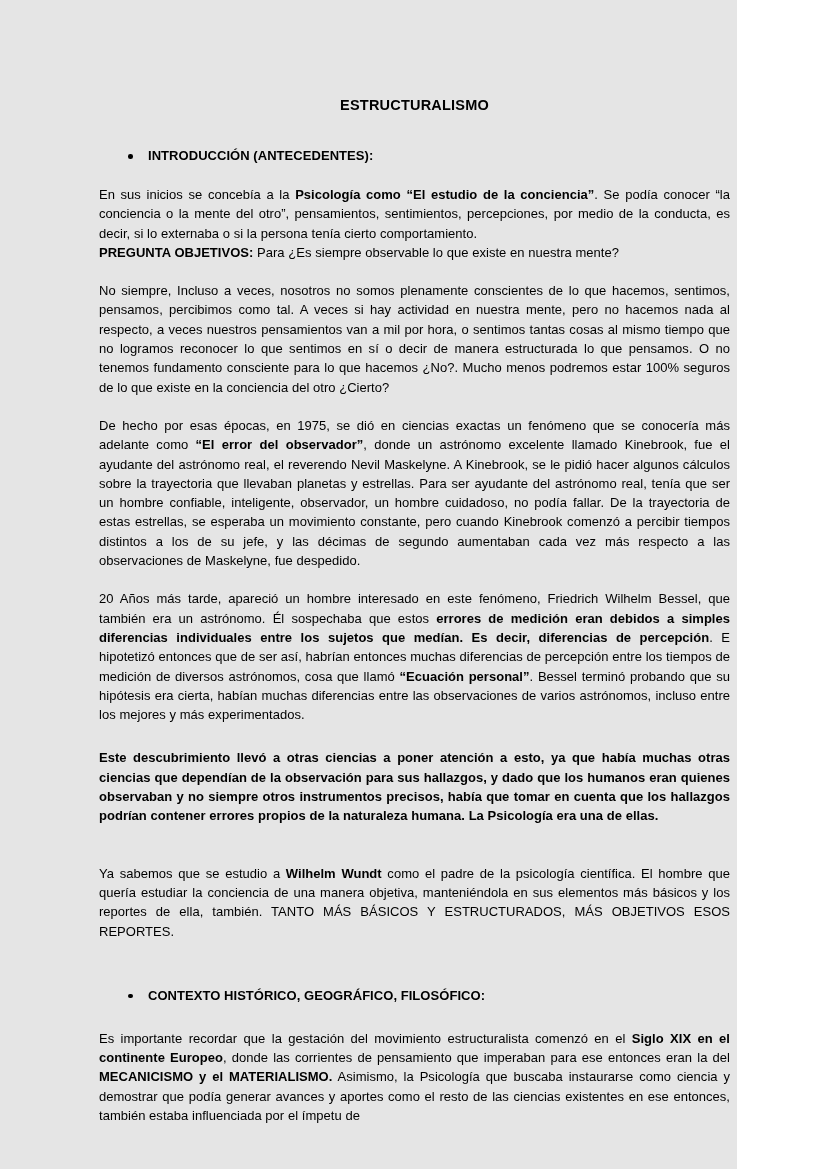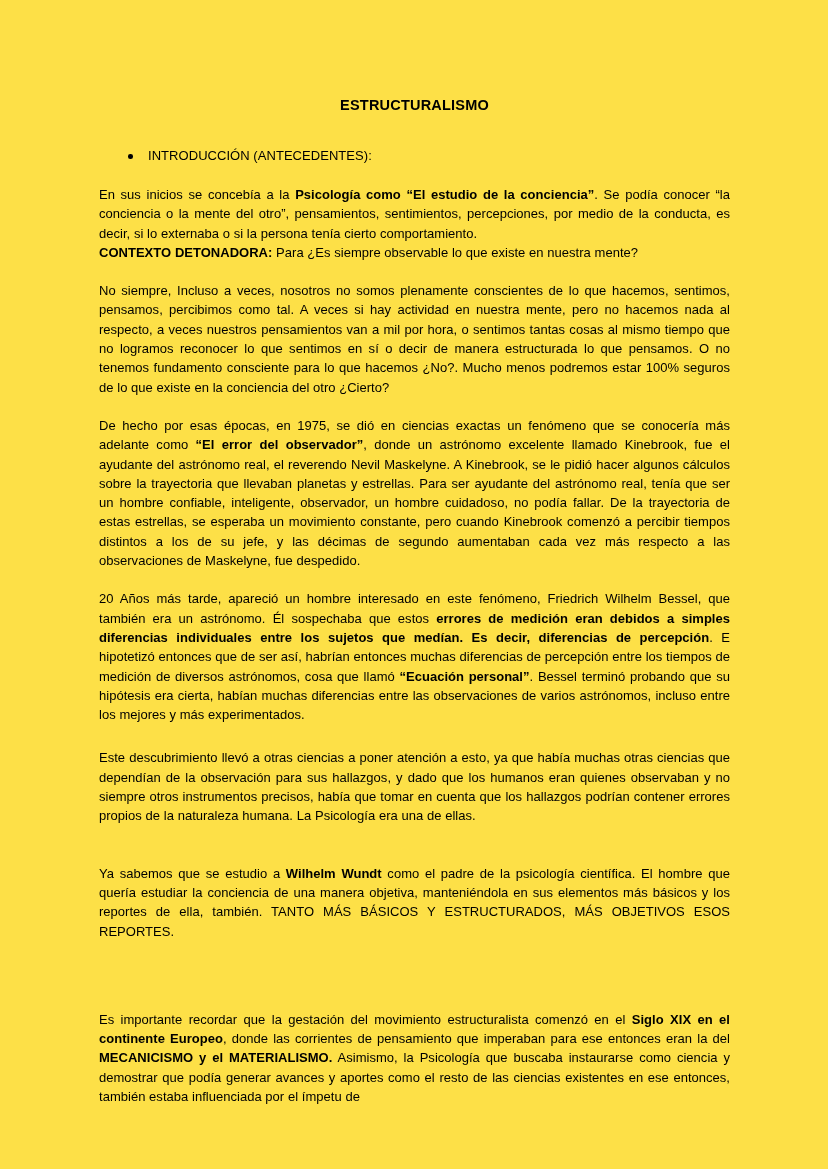--- a/index.html
+++ b/index.html
@@ -7,23 +7,23 @@
     margin: 0;
     padding: 0;
     background: #ffffff;
   }
   body {
     font-family: "Liberation Sans", sans-serif;
     color: #000000;
   }
   .page {
     position: relative;
-    width: 828px;
+    width: 737px;
     height: 1169px;
-    background: #fde047;
+    background: #e5e5e5;
     overflow: hidden;
     box-sizing: border-box;
   }
   .content {
     position: absolute;
     left: 99px;
     top: 96px;
     width: 631px;
   }
   .doc-title {
@@ -31,21 +31,21 @@
     font-size: 14.5px;
     font-weight: bold;
     letter-spacing: 0.2px;
     margin: 0 0 0 0;
     line-height: 19px;
   }
   .bullet-heading {
     position: relative;
     padding-left: 49px;
     font-size: 13px;
-    font-weight: normal;
+    font-weight: bold;
     line-height: 19px;
     letter-spacing: 0.05px;
     margin: 0;
   }
   .bullet-heading .bullet-dot {
     position: absolute;
     left: 29px;
     top: 8px;
     width: 4.5px;
     height: 4.5px;
@@ -55,21 +55,21 @@
   }
   p.para {
     font-size: 13px;
     line-height: 19.3px;
     text-align: justify;
     margin: 0;
     letter-spacing: 0.02px;
     word-spacing: 0.1px;
   }
   p.para.bold {
-    font-weight: normal;
+    font-weight: bold;
   }
   b, .b { font-weight: bold; }
   .sp-19 { height: 19px; }
   .sp-20 { height: 20px; }
   .sp-24 { height: 24px; }
   .sp-26 { height: 26px; }
   .sp-31 { height: 31px; }
 </style>
 </head>
 <body>
@@ -82,21 +82,21 @@
     <div class="sp-31"></div>
 
     <div class="bullet-heading">
       <span class="bullet-dot"></span>
       <span>INTRODUCCIÓN (ANTECEDENTES):</span>
     </div>
 
     <div class="sp-20"></div>
 
     <p class="para"><span>En sus inicios se concebía a la </span><b>Psicología como “El estudio de la conciencia”</b><span>. Se podía conocer “la conciencia o la mente del otro”, pensamientos, sentimientos, percepciones, por medio de la conducta, es decir, si lo externaba o si la persona tenía cierto comportamiento.</span></p>
-    <p class="para"><b>CONTEXTO DETONADORA:</b><span> Para ¿Es siempre observable lo que existe en nuestra mente?</span></p>
+    <p class="para"><b>PREGUNTA OBJETIVOS:</b><span> Para ¿Es siempre observable lo que existe en nuestra mente?</span></p>
 
     <div class="sp-19"></div>
 
     <p class="para"><span>No siempre, Incluso a veces, nosotros no somos plenamente conscientes de lo que hacemos, sentimos, pensamos, percibimos como tal. A veces si hay actividad en nuestra mente, pero no hacemos nada al respecto, a veces nuestros pensamientos van a mil por hora, o sentimos tantas cosas al mismo tiempo que no logramos reconocer lo que sentimos en sí o decir de manera estructurada lo que pensamos. O no tenemos fundamento consciente para lo que hacemos ¿No?. Mucho menos podremos estar 100% seguros de lo que existe en la conciencia del otro ¿Cierto?</span></p>
 
     <div class="sp-19"></div>
 
     <p class="para"><span>De hecho por esas épocas, en 1975, se dió en ciencias exactas un fenómeno que se conocería más adelante como </span><b>“El error del observador”</b><span>, donde un astrónomo excelente llamado Kinebrook, fue el ayudante del astrónomo real, el reverendo Nevil Maskelyne. A Kinebrook, se le pidió hacer algunos cálculos sobre la trayectoria que llevaban planetas y estrellas. Para ser ayudante del astrónomo real, tenía que ser un hombre confiable, inteligente, observador, un hombre cuidadoso, no podía fallar. De la trayectoria de estas estrellas, se esperaba un movimiento constante, pero cuando Kinebrook comenzó a percibir tiempos distintos a los de su jefe, y las décimas de segundo aumentaban cada vez más respecto a las observaciones de Maskelyne, fue despedido.</span></p>
 
     <div class="sp-19"></div>
@@ -112,19 +112,23 @@
 
     <div class="sp-19"></div>
 
     <p class="para"><span>Ya sabemos que se estudio a </span><b>Wilhelm Wundt</b><span> como el padre de la psicología científica. El hombre que quería estudiar la conciencia de una manera objetiva, manteniéndola en sus elementos más básicos y los reportes de ella, también. TANTO MÁS BÁSICOS Y ESTRUCTURADOS, MÁS OBJETIVOS ESOS REPORTES.</span></p>
 
     <div class="sp-19"></div>
 
 
     <div class="sp-26"></div>
 
+    <div class="bullet-heading">
+      <span class="bullet-dot"></span>
+      <span>CONTEXTO HISTÓRICO, GEOGRÁFICO, FILOSÓFICO:</span>
+    </div>
 
     <div class="sp-24"></div>
 
     <p class="para"><span>Es importante recordar que la gestación del movimiento estructuralista comenzó en el </span><b>Siglo XIX en el continente Europeo</b><span>, donde las corrientes de pensamiento que imperaban para ese entonces eran la del </span><b>MECANICISMO y el MATERIALISMO.</b><span> Asimismo, la Psicología que buscaba instaurarse como ciencia y demostrar que podía generar avances y aportes como el resto de las ciencias existentes en ese entonces, también estaba influenciada por el ímpetu de </span></p>
 
   </div>
 </div>
 
 </body></html>

